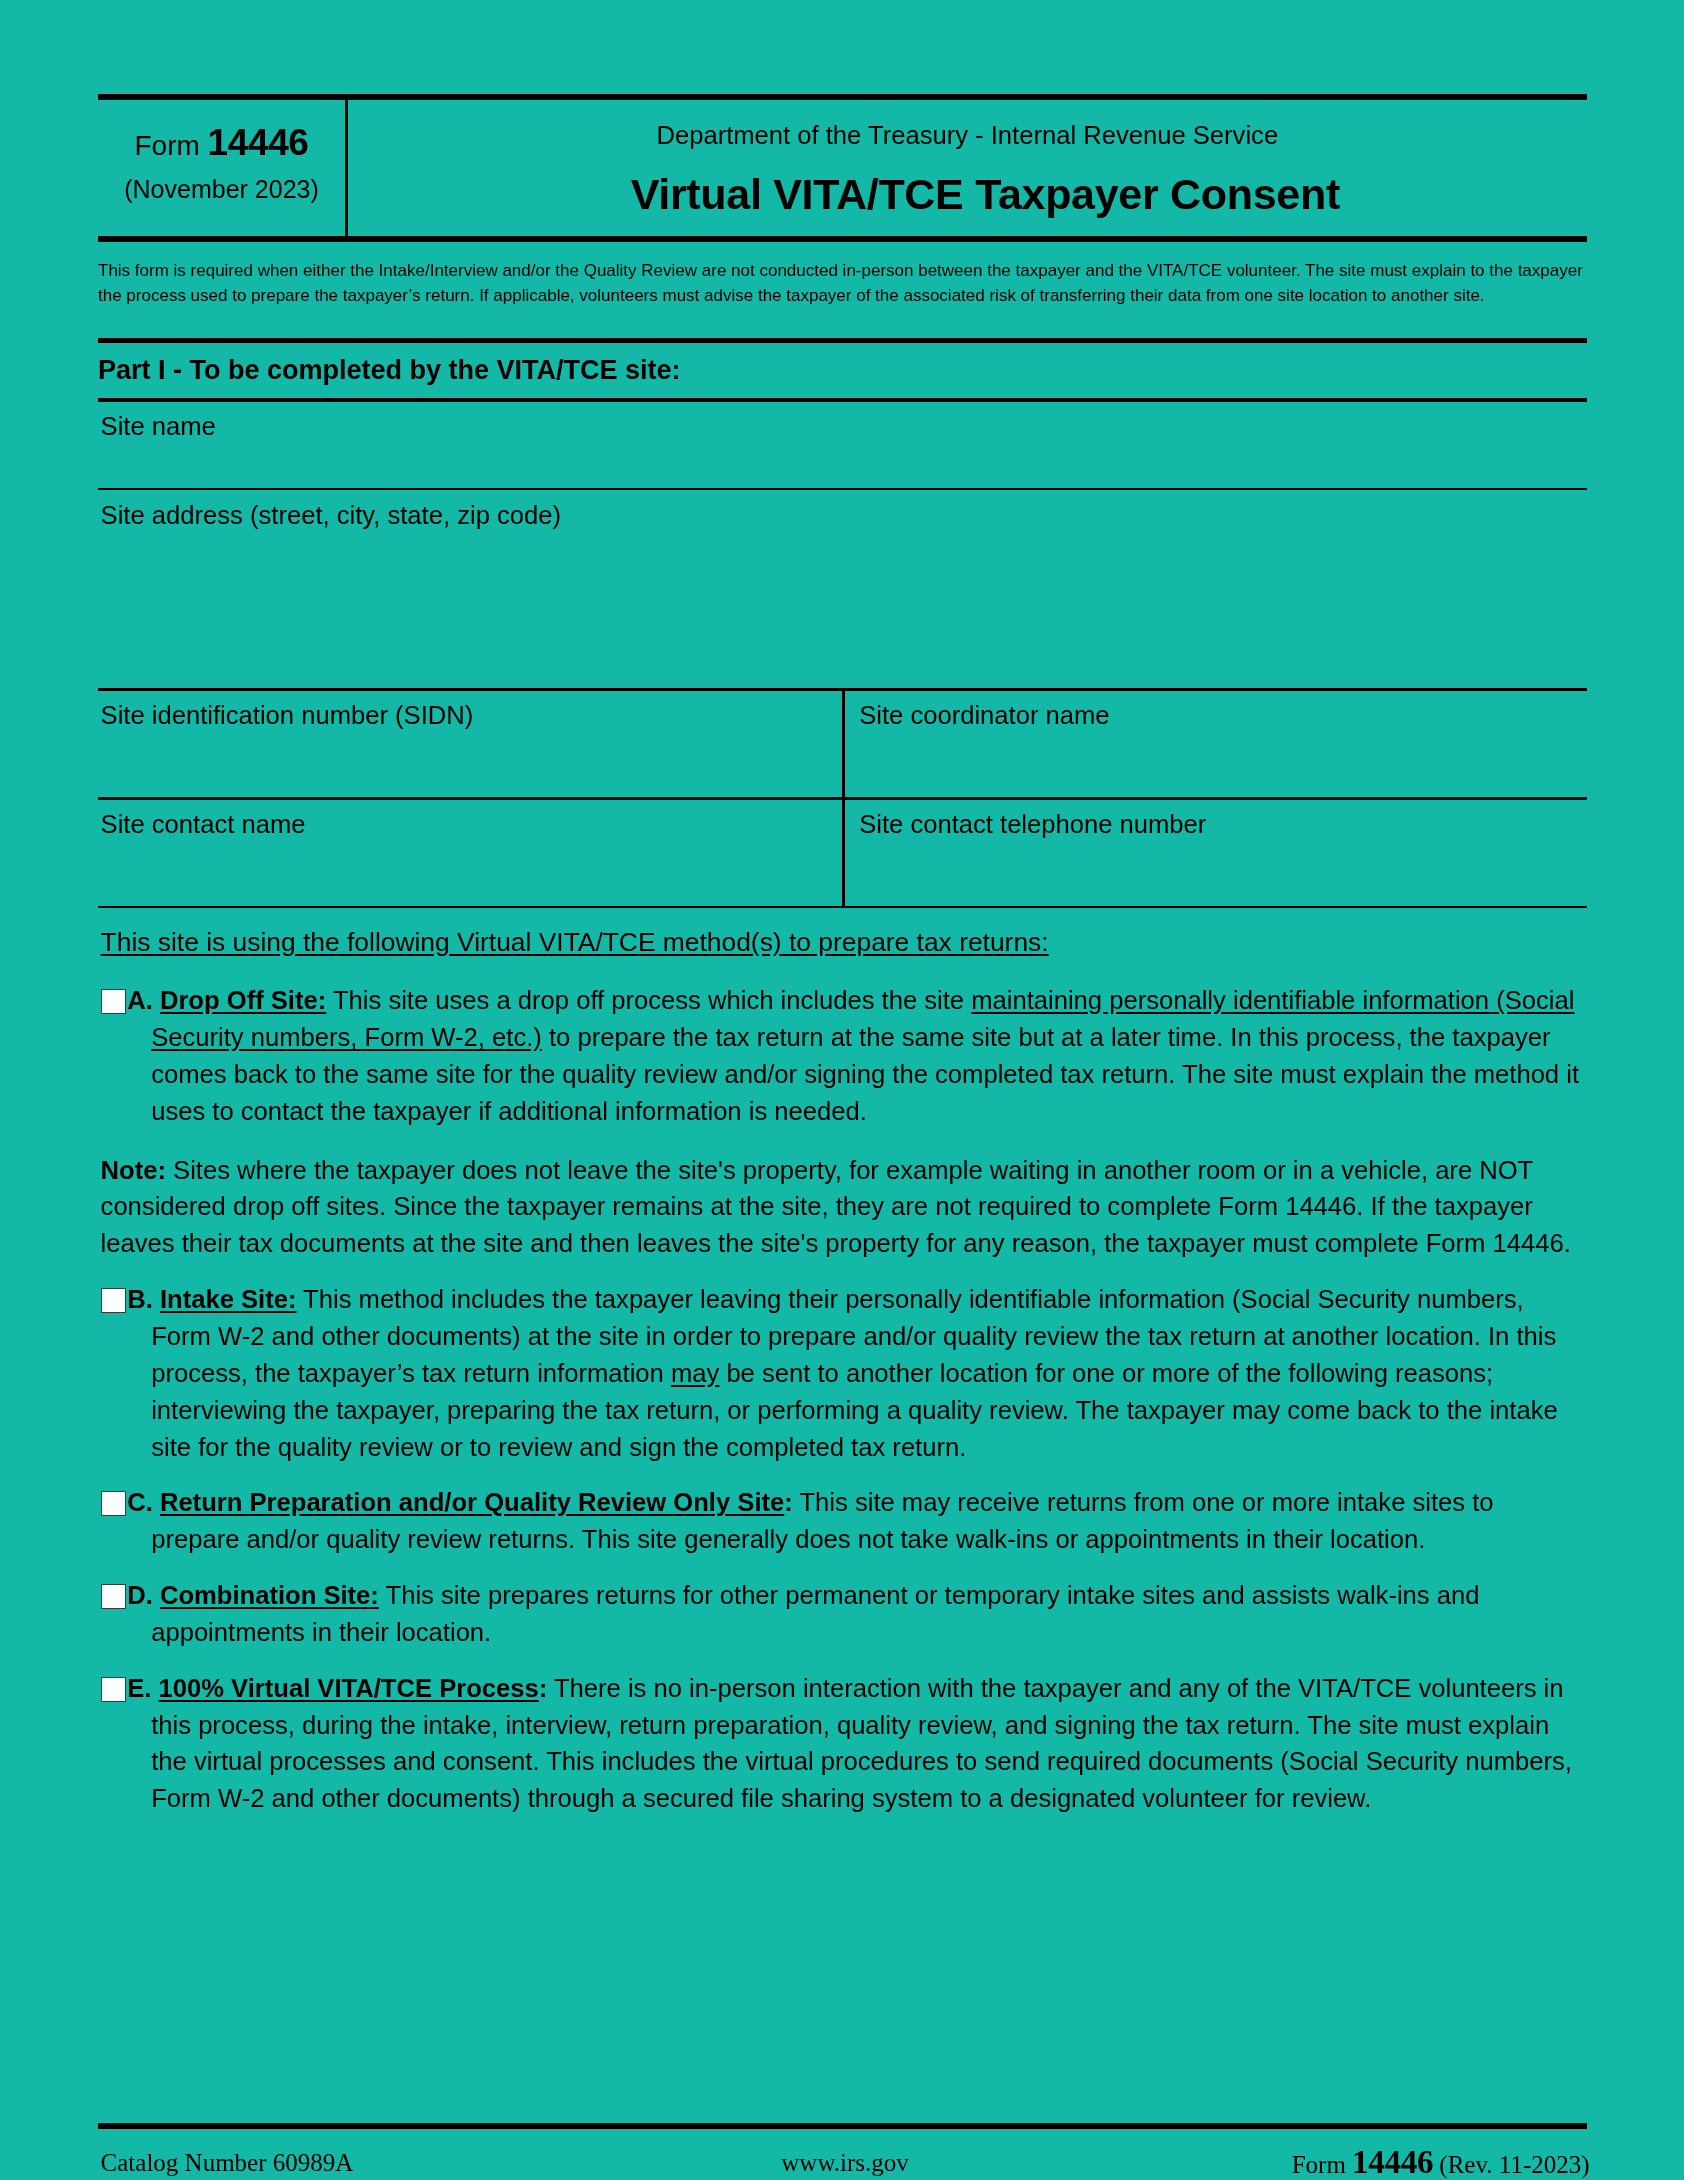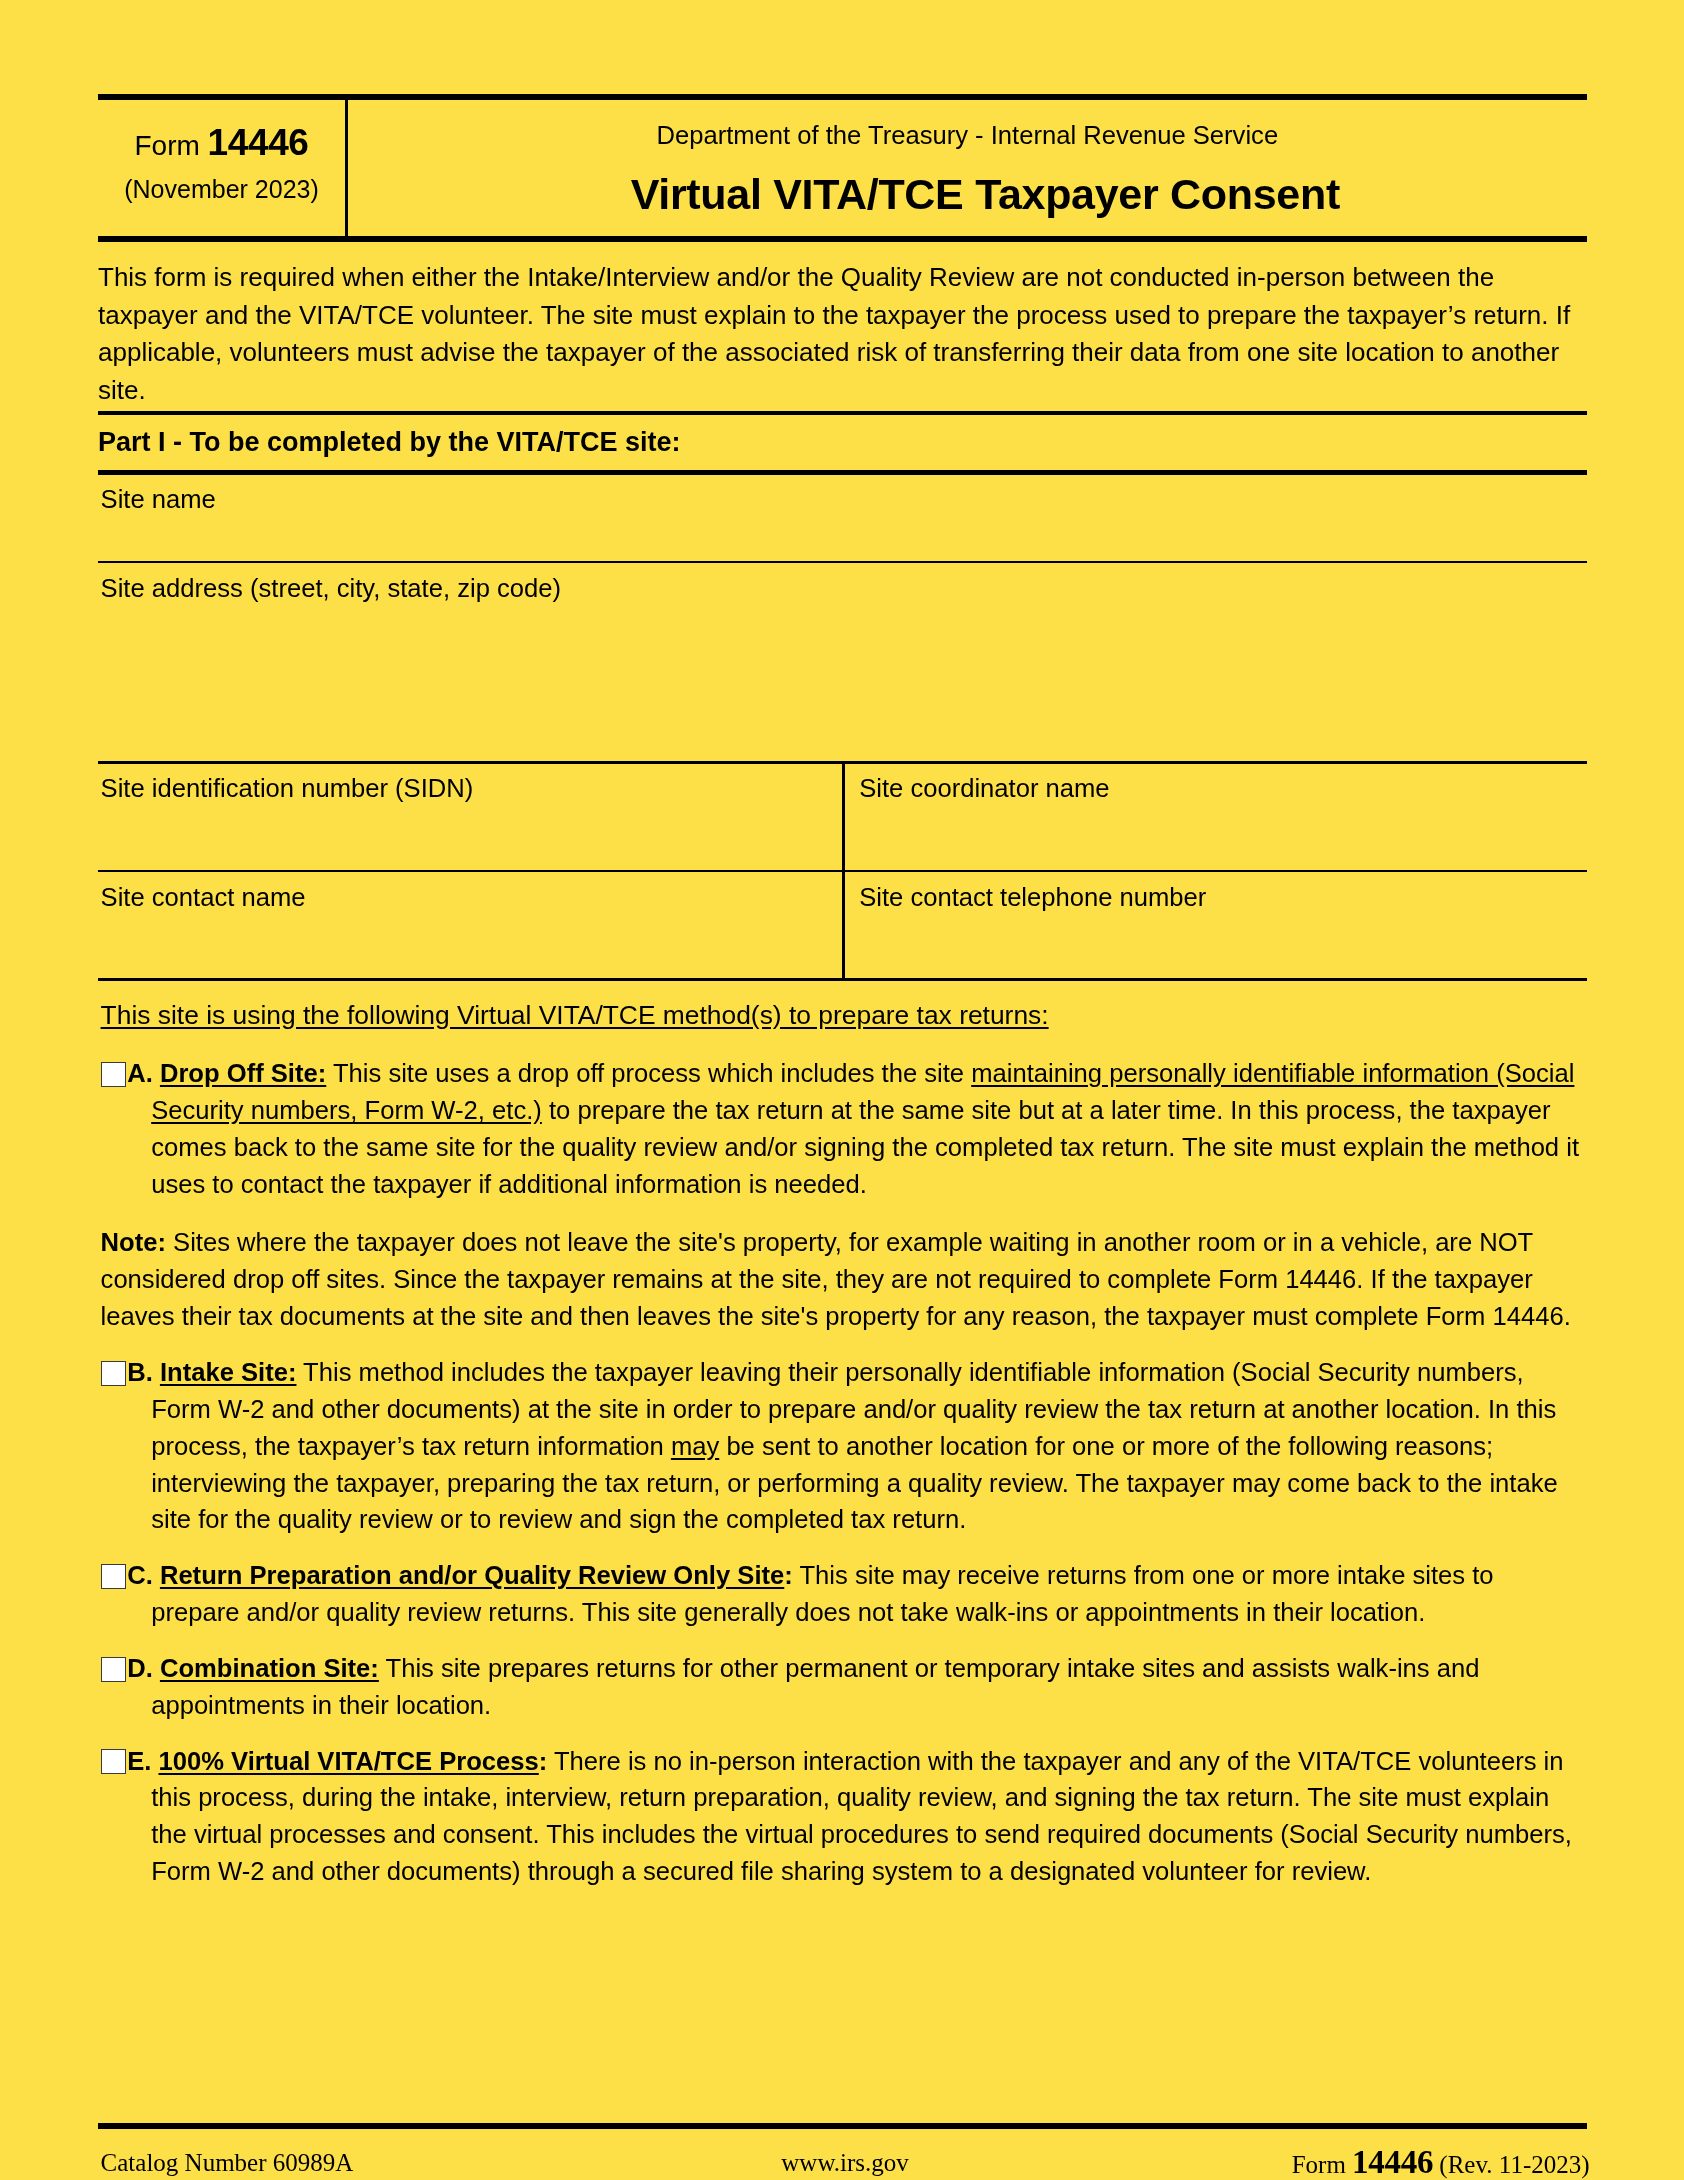--- a/index.html
+++ b/index.html
@@ -11,21 +11,21 @@
   body {
     font-family: "Liberation Sans", sans-serif;
     color: #000000;
     -webkit-font-smoothing: antialiased;
   }
   .page {
     position: relative;
     width: 1685px;
     height: 2181px;
     margin: 0 auto;
-    background: #fde047;
+    background: #14b8a6;
     box-sizing: border-box;
     padding: 0 98px;
     display: flex;
     flex-direction: column;
   }
 
   
   .rule-thick {
     height: 6px;
     background: #000000;
@@ -92,23 +92,23 @@
     font-size: 43px;
     font-weight: 700;
     line-height: 1.2;
     margin-top: 17px;
     letter-spacing: -0.3px;
     padding-left: 36px;
   }
 
   
   .intro {
-    font-size: 26px;
+    font-size: 17px;
     line-height: 1.44;
-    padding: 17px 0 2px 0;
+    padding: 17px 0 30px 0;
     text-align: left;
   }
 
   
   .part-heading {
     font-size: 27px;
     font-weight: 700;
     padding: 12px 0 12px 0;
   }
 

